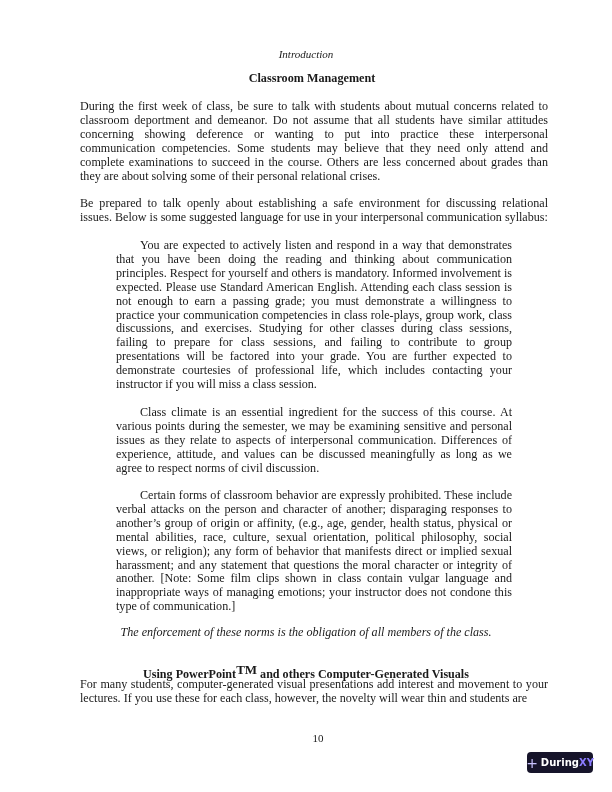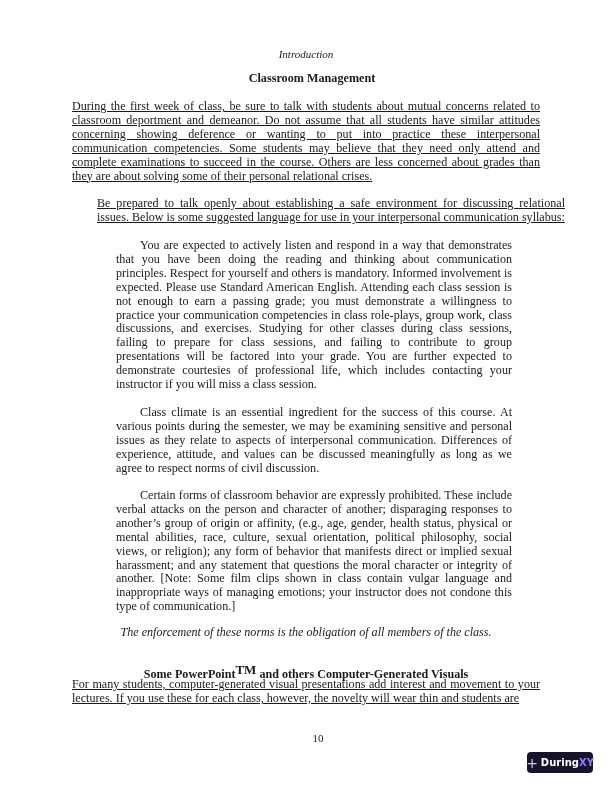--- a/index.html
+++ b/index.html
@@ -1,50 +1,50 @@
 <!DOCTYPE html>
 <html><head>
   <meta charset="utf-8">
   <style>
     html, body { margin: 0; padding: 0; background: #ffffff; }
     body { width: 612px; height: 792px; position: relative; overflow: hidden;
       font-family: "Liberation Serif", serif; color: #1a1a1a; font-size: 12.1px; line-height: 13.9px; }
     .running-head { position: absolute; top: 37px; left: 0; width: 612px; text-align: center; font-style: italic; font-size: 11px; margin-top: 11px; }
     .h1 { position: absolute; top: 72px; left: 6px; width: 612px; text-align: center; font-weight: bold; font-size: 12.2px; }
-    .para { position: absolute; left: 72px; width: 468px; text-align: justify; margin: 0; text-decoration: underline; }
+    .para { position: absolute; left: 80px; width: 468px; text-align: justify; margin: 0; }
     .quote { position: absolute; left: 116px; width: 396px; text-align: justify; margin: 0; text-indent: 24px; }
     .closing { position: absolute; top: 626px; left: 0; width: 612px; text-align: center; font-style: italic; }
     .h2 { position: absolute; top: 663px; left: 0; width: 612px; text-align: center; font-weight: bold; }
     .h2 sup { font-size: 13px; vertical-align: 4px; }
     .page-num { position: absolute; top: 732px; left: 12px; width: 612px; text-align: center; font-size: 11px; }
     .badge { position: absolute; left: 527px; top: 752px; width: 66px; height: 21px; background: #16142a; border-radius: 4px;
       display: flex; align-items: center; justify-content: center; gap: 3px; font-family: "DejaVu Sans", sans-serif; font-weight: bold; font-size: 10px; color: #ffffff; }
     .badge .plus { color: #c9c3ff; font-weight: normal; font-size: 14px; line-height: 14px; }
     .badge .xy { color: #8c7dff; }
   </style>
 </head>
 <body>
 
 <div class="running-head">Introduction</div>
 
 <div class="h1">Classroom Management</div>
 
 <p class="para" style="top:100px;">During the first week of class, be sure to talk with students about mutual concerns related to classroom deportment and demeanor.  Do not assume that all students have similar attitudes concerning showing deference or wanting to put into practice these interpersonal communication competencies.  Some students may believe that they need only attend and complete examinations to succeed in the course.  Others are less concerned about grades than they are about solving some of their personal relational crises.</p>
 
-<p class="para" style="top:197px;margin-left:25px;">Be prepared to talk openly about establishing a safe environment for discussing relational issues. Below is some suggested language for use in your interpersonal communication syllabus:</p>
+<p class="para" style="top:197px;">Be prepared to talk openly about establishing a safe environment for discussing relational issues. Below is some suggested language for use in your interpersonal communication syllabus:</p>
 
 <p class="quote" style="top:239px;">You are expected to actively listen and respond in a way that demonstrates that you have been doing the reading and thinking about communication principles.  Respect for yourself and others is mandatory.  Informed involvement is expected.  Please use Standard American English.  Attending each class session is not enough to earn a passing grade; you must demonstrate a willingness to practice your communication competencies in class role-plays, group work, class discussions, and exercises.  Studying for other classes during class sessions, failing to prepare for class sessions, and failing to contribute to group presentations will be factored into your grade.  You are further expected to demonstrate courtesies of professional life, which includes contacting your instructor if you will miss a class session.</p>
 
 <p class="quote" style="top:406px;">Class climate is an essential ingredient for the success of this course.  At various points during the semester, we may be examining sensitive and personal issues as they relate to aspects of interpersonal communication.  Differences of experience, attitude, and values can be discussed meaningfully as long as we agree to respect norms of civil discussion.</p>
 
 <p class="quote" style="top:489px;">Certain forms of classroom behavior are expressly prohibited.  These include verbal attacks on the person and character of another; disparaging responses to another’s group of origin or affinity, (e.g., age, gender, health status, physical or mental abilities, race, culture, sexual orientation, political philosophy, social views, or religion); any form of behavior that manifests direct or implied sexual harassment; and any statement that questions the moral character or integrity of another.  [Note: Some film clips shown in class contain vulgar language and inappropriate ways of managing emotions; your instructor does not condone this type of communication.]</p>
 
 <div class="closing">The enforcement of these norms is the obligation of all members of the class.</div>
 
-<div class="h2"><span>Some PowerPoint</span><sup>TM</sup><span> and others Computer-Generated Visuals</span></div>
+<div class="h2"><span>Using PowerPoint</span><sup>TM</sup><span> and others Computer-Generated Visuals</span></div>
 
 <p class="para" style="top:678px;">For many students, computer-generated visual presentations add interest and movement to your lectures.  If you use these for each class, however, the novelty will wear thin and students are</p>
 
 <div class="page-num">10</div>
 
 <div class="badge">
   <span class="plus">+</span>
   <span><span>During</span><span class="xy">XY</span></span>
 </div>
 

